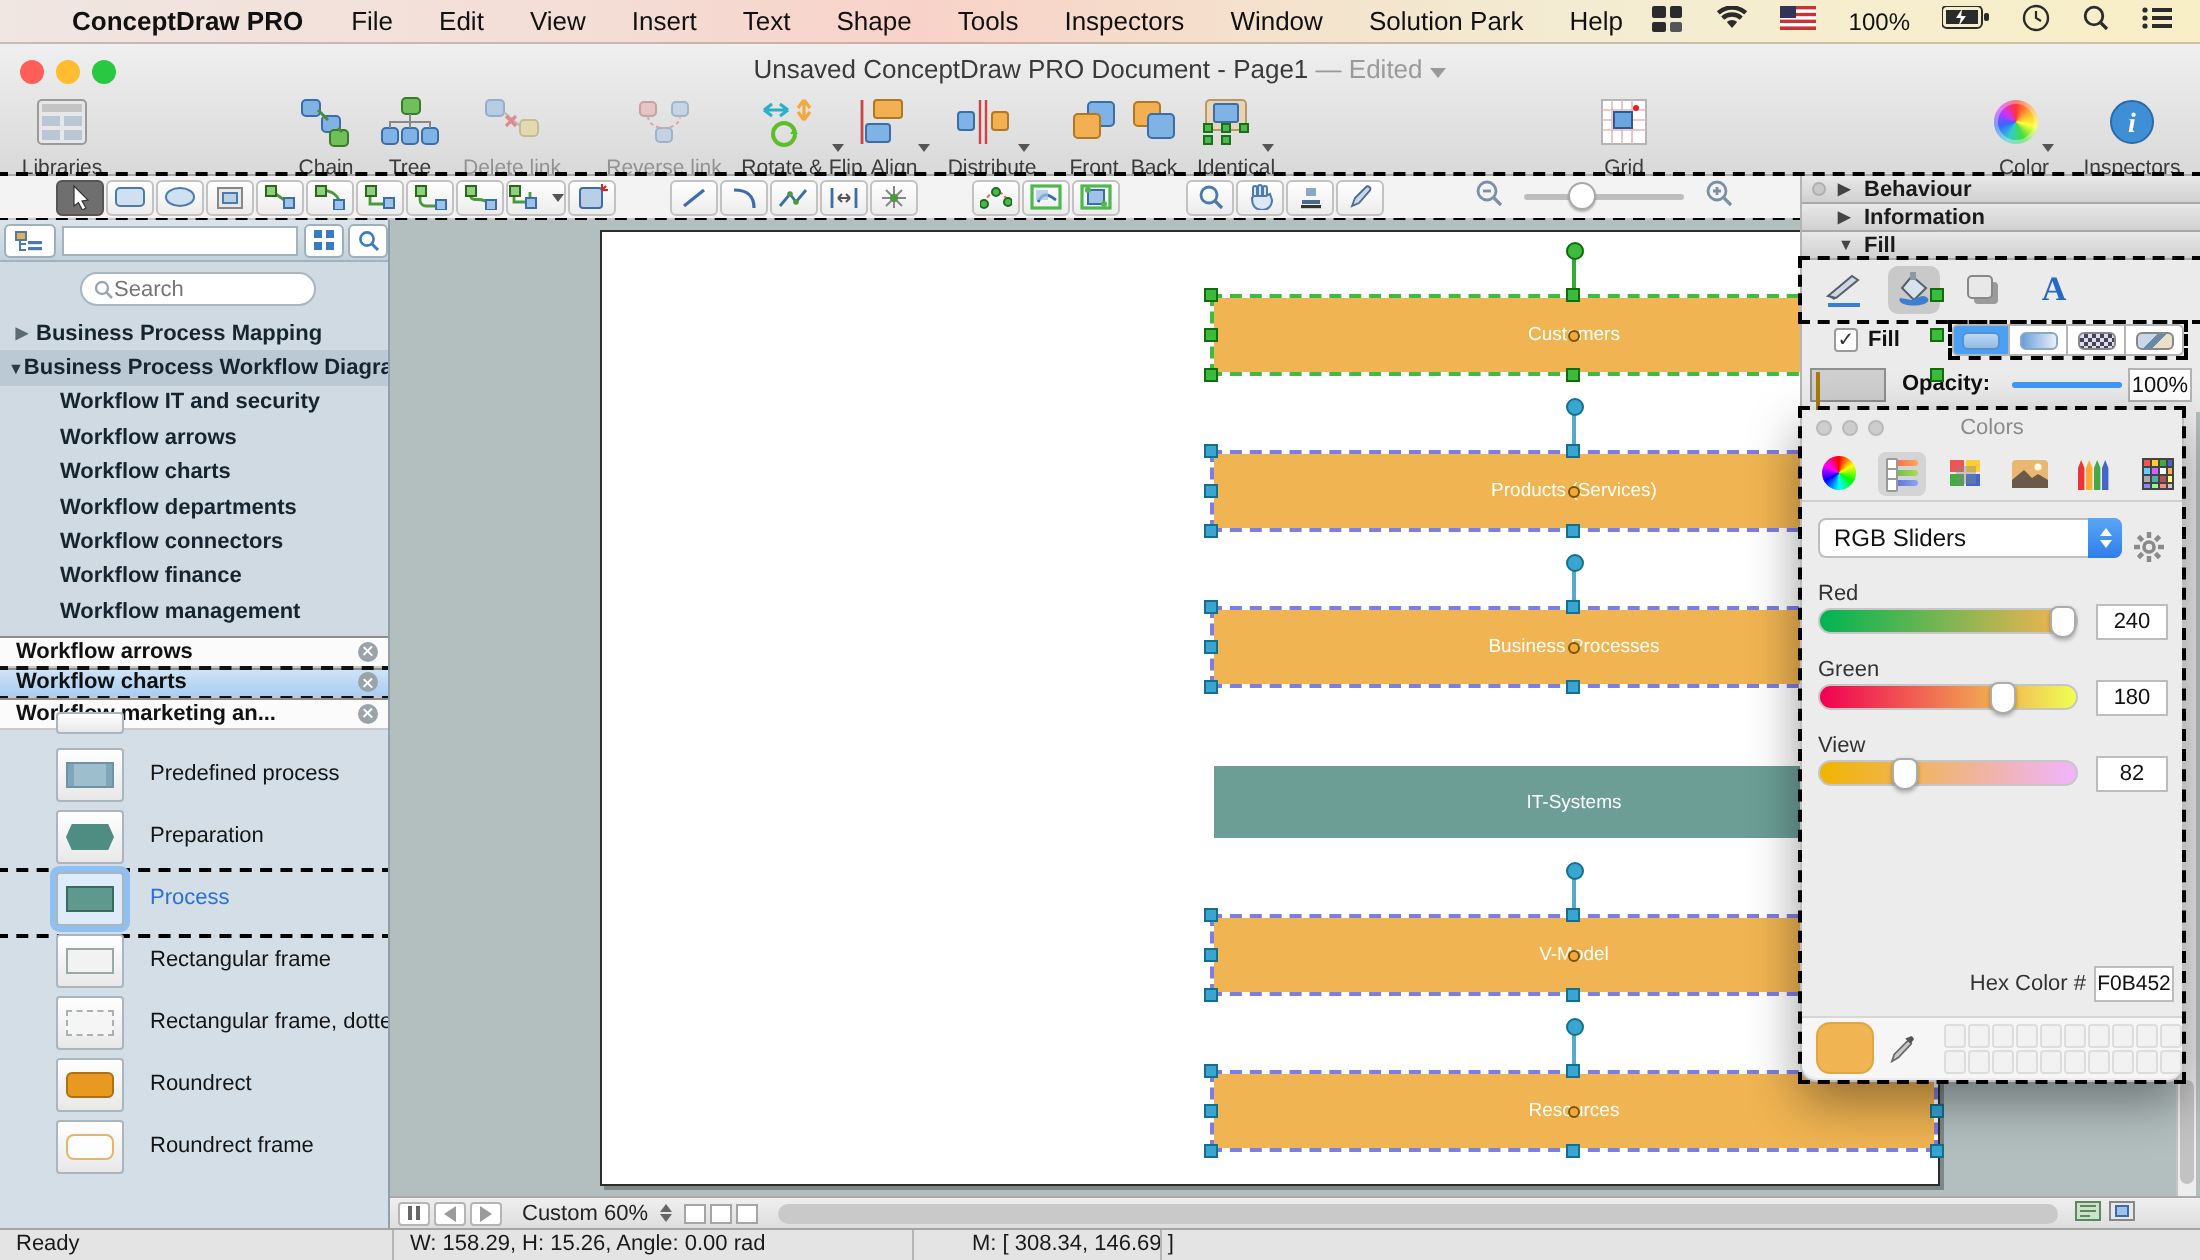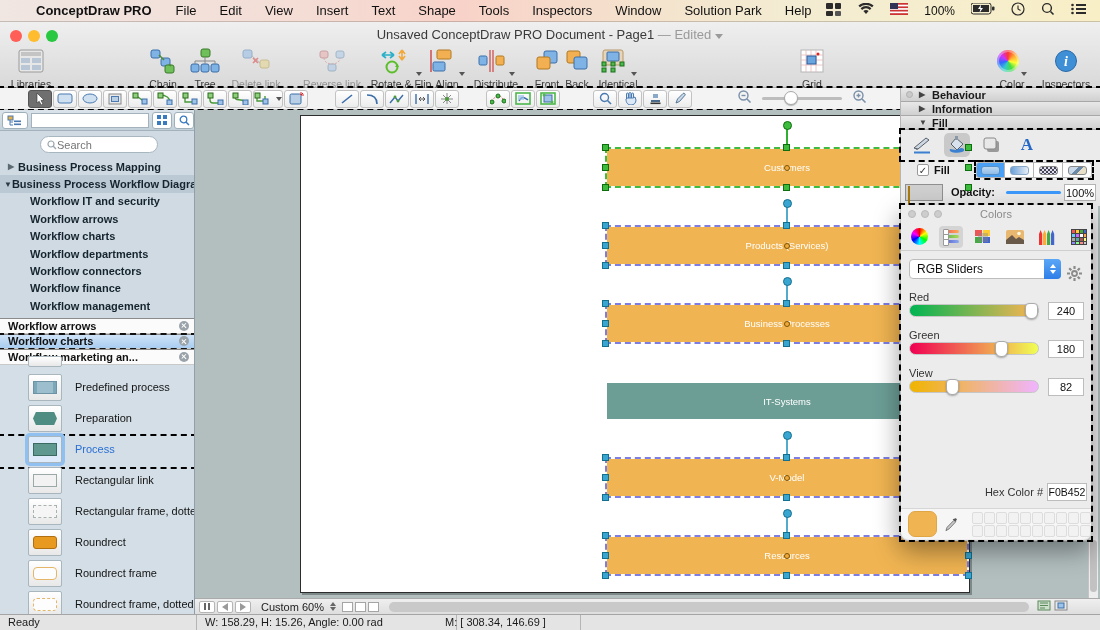--- a/index.html
+++ b/index.html
@@ -146,21 +146,21 @@
   .tri-l { width:0;height:0;border-top:4px solid transparent;border-bottom:4px solid transparent;border-right:6px solid #9a9a9a; }
   .tri-r { width:0;height:0;border-top:4px solid transparent;border-bottom:4px solid transparent;border-left:6px solid #9a9a9a; }
   #zoomtext { margin-left:8px; white-space:nowrap; }
   .stepper { display:flex; flex-direction:column; gap:1px; margin:0 6px; }
   .stepper .tri-up { border-bottom-color:#666; } .stepper .tri-dn { border-top-color:#666; }
   .pgbox { width:11px; height:10px; border:1px solid #a5a5a5; background:#fff; margin-right:2px; }
   #hscroll { width:640px; height:10px; background:#c9c9c9; border-radius:5px; margin-left:8px; }
   #statusbar { position:absolute; left:0; top:614px; width:1100px; height:16px; background:#e4e4e4; border-top:1px solid #a5a5a5; font-size:11px; color:#1a1a1a; }
   #statusbar .seg1 { position:absolute; left:8px; top:1px; }
   #statusbar .seg2 { position:absolute; left:205px; top:1px; }
-  #statusbar .seg3 { position:absolute; left:445px; top:1px;text-align:center; }
+  #statusbar .seg3 { position:absolute; left:486px; top:1px;text-align:center; }
   #statusbar .div { position:absolute; top:0; width:1px; height:16px; background:#b5b5b5; }
 </style>
 </head>
 <body>
 
 <div id="root">
 
   <div id="menubar">
     <span class="apple"></span>
     <span class="appname">ConceptDraw PRO</span>
@@ -746,45 +746,39 @@
       <div class="srow sel" style="top:71px">
         <span class="thumb">
             <span class="glyph-rect" style="background:#5e988e;border:1px solid #3a6a60"></span>
           </span>
         <span class="slabel">Process</span>
       </div>
       <div class="srow" style="top:102px">
         <span class="thumb">
             <span class="glyph-rect" style="border:1.5px solid #9aa8a8;background:#f2f2f2"></span>
           </span>
-        <span class="slabel">Rectangular link</span>
+        <span class="slabel">Rectangular frame</span>
       </div>
       <div class="srow" style="top:133px">
         <span class="thumb">
             <span class="glyph-rect" style="border:1.5px dashed #a8b2b2;background:#f5f5f5"></span>
           </span>
         <span class="slabel">Rectangular frame, dotted</span>
       </div>
       <div class="srow" style="top:164px">
         <span class="thumb">
             <span class="glyph-rect" style="background:#e8991f;border-radius:3px;border:1px solid #b06f10"></span>
           </span>
         <span class="slabel">Roundrect</span>
       </div>
       <div class="srow" style="top:195px">
         <span class="thumb">
             <span class="glyph-rect" style="border:1.5px solid #e5b568;border-radius:4px;background:#fdfdfd"></span>
           </span>
         <span class="slabel">Roundrect frame</span>
-      </div>
-      <div class="srow" style="top:226px">
-        <span class="thumb">
-            <span class="glyph-rect" style="border:1.5px dashed #e5b568;border-radius:4px;background:#fdfdfd"></span>
-          </span>
-        <span class="slabel">Roundrect frame, dotted</span>
       </div>
     </div>
   </div>
 
   <div id="inspector">
     <div class="ihead" style="position:relative">
         <span class="dot"></span>
         <span class="tri">▶</span>
         <span>Behaviour</span>
       </div>

